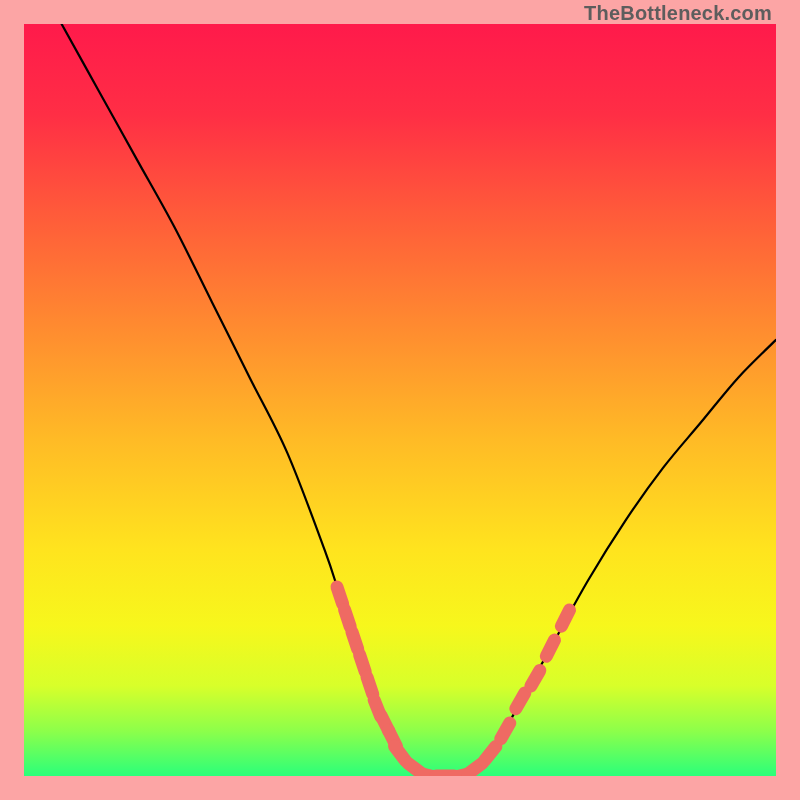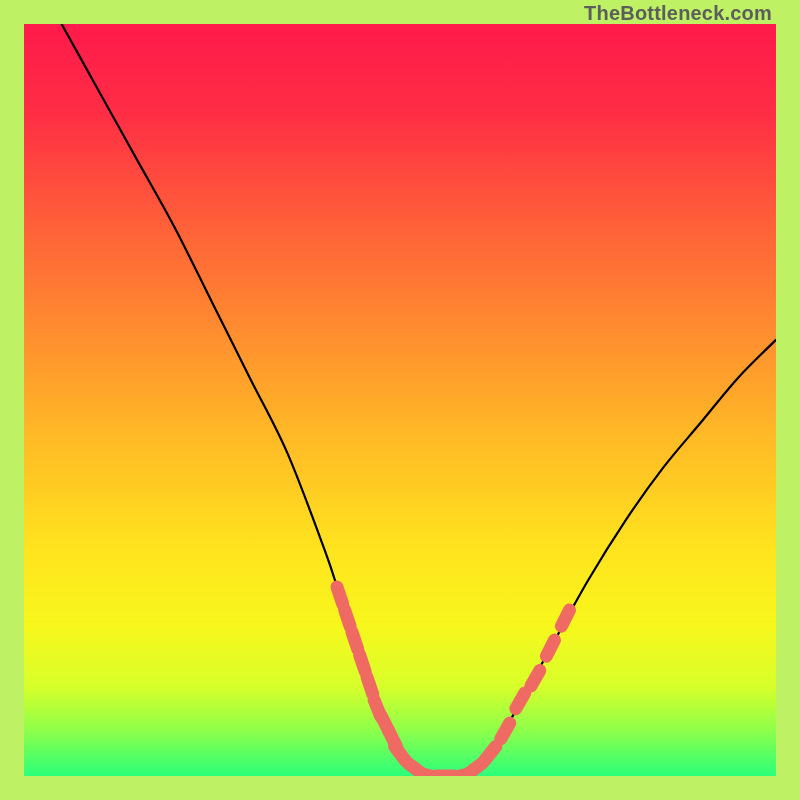--- a/index.html
+++ b/index.html
@@ -1,21 +1,21 @@
 <!DOCTYPE html>
 <html><head>
 <meta charset="utf-8">
 <style>
   * { margin: 0; padding: 0; box-sizing: border-box; }
   html, body { width: 800px; height: 800px; overflow: hidden; background: #000; }
   .frame {
     position: absolute;
     top: 0; left: 0;
     width: 800px; height: 800px;
-    background: #bef264;
+    background: #fca5a5;
   }
   .plot-area {
     position: absolute;
     top: 24px; left: 24px;
     width: 752px; height: 752px;
     overflow: hidden;
   }
   .gradient {
     position: absolute;
     top: 0; left: 0; width: 100%; height: 100%;

